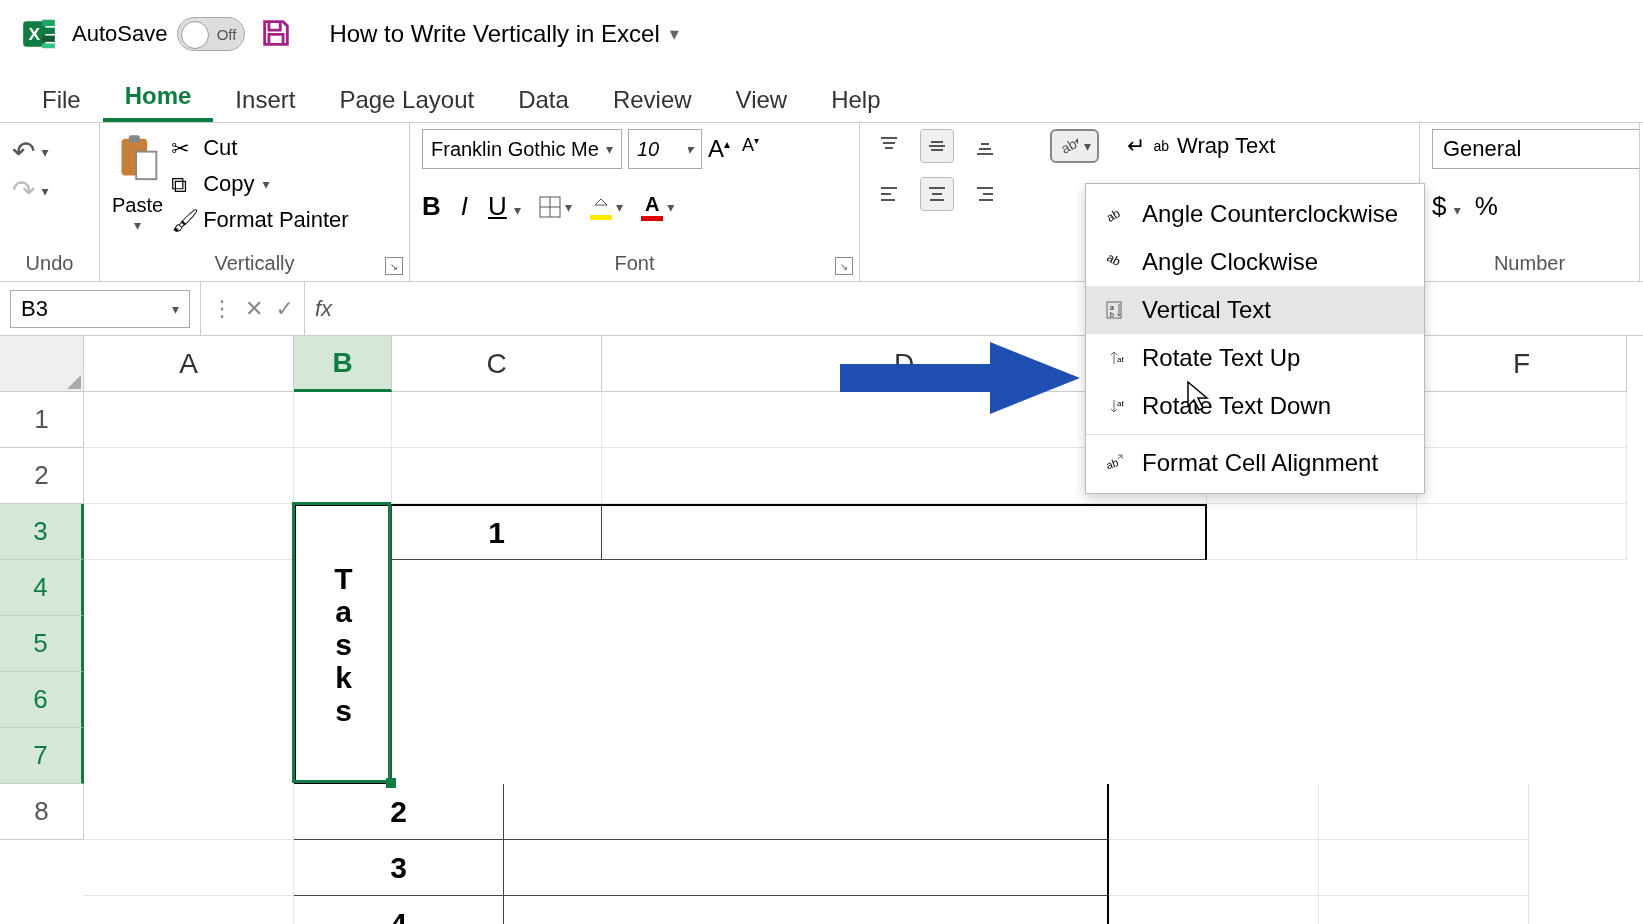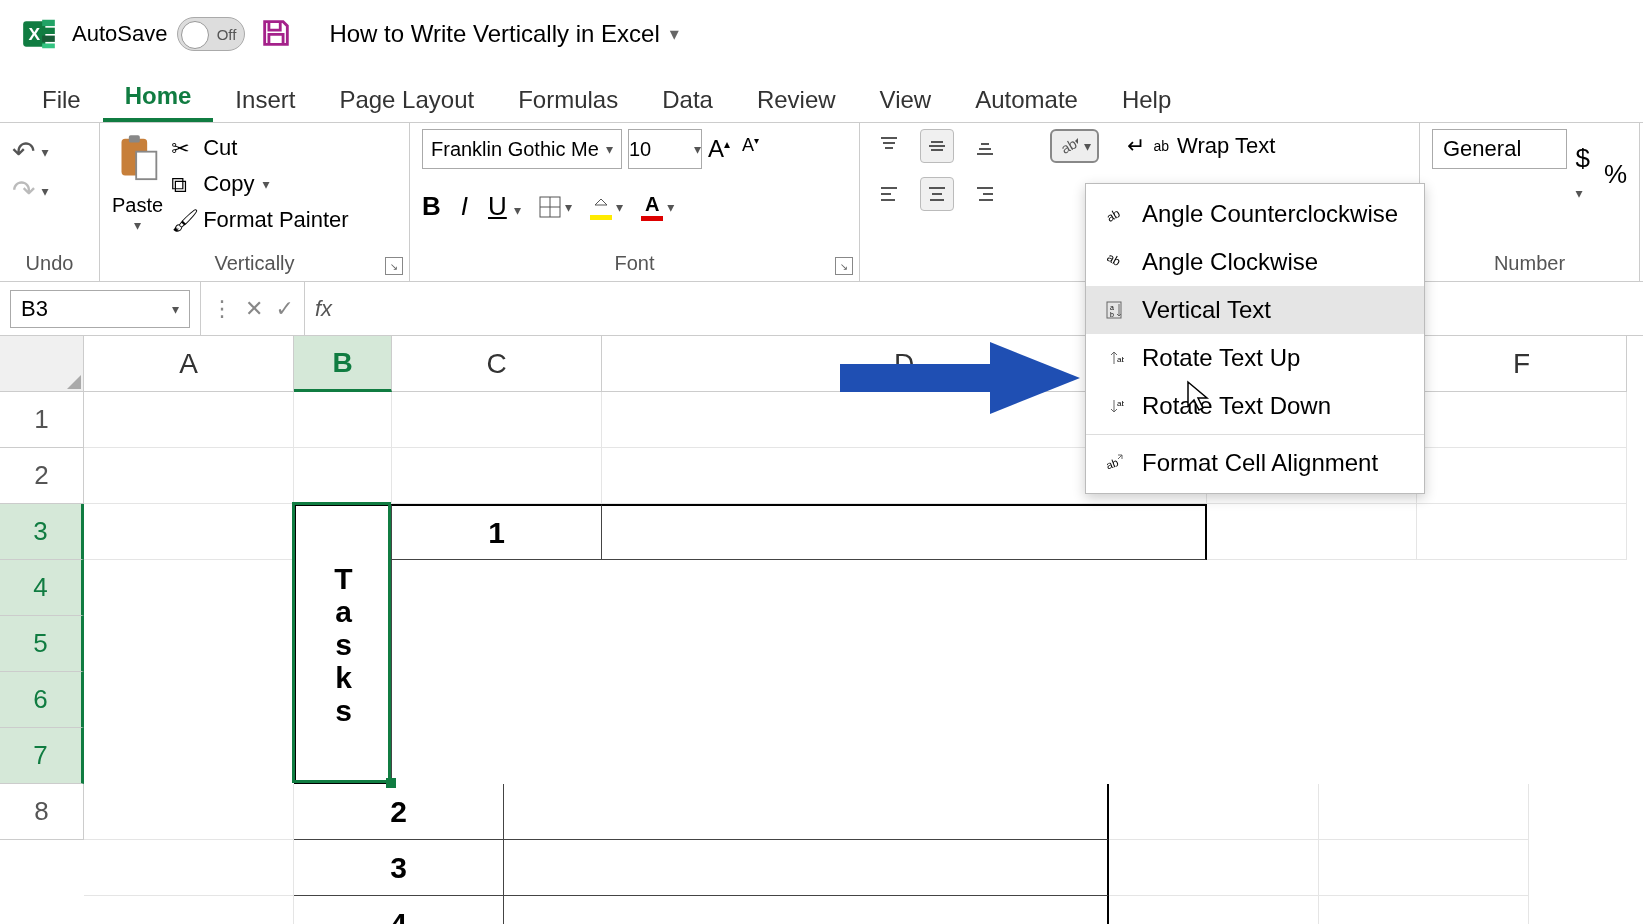--- a/index.html
+++ b/index.html
@@ -36,21 +36,21 @@
   .paste-col { display: flex; flex-direction: column; align-items: center; padding-top: 4px; }
   .paste-icon { font-size: 40px; }
   .paste-label { font-size: 20px; }
   .clip-col { display: flex; flex-direction: column; gap: 10px; padding-top: 6px; }
   .clip-row { display: flex; align-items: center; gap: 8px; font-size: 22px; }
   .clip-row svg, .clip-row .ico { width: 24px; height: 24px; }
   
   
   .font-top { display: flex; gap: 6px; align-items: center; }
   .font-name { width: 200px; height: 40px; border: 1px solid #aaa; display: flex; align-items: center; justify-content: space-between; padding: 0 8px; font-size: 20px; }
-  .font-size { width: 74px; height: 40px; border: 1px solid #aaa; display: flex; align-items: center; justify-content: space-between; padding: 0 0; font-size: 20px; }
+  .font-size { width: 74px; height: 40px; border: 1px solid #aaa; display: flex; align-items: center; justify-content: space-between; padding: 0 8px; font-size: 20px; font-style: italic; }
   .grow-shrink { font-size: 24px; display: flex; gap: 12px; }
   .font-bottom { display: flex; gap: 18px; align-items: center; margin-top: 14px; }
   .b-i-u { display: flex; gap: 20px; font-size: 26px; align-items: center; }
   .border-btn, .fill-btn, .color-btn { display: flex; align-items: center; gap: 4px; }
   .fill-bar { width: 22px; height: 5px; background: #ffeb00; }
   .color-bar { width: 22px; height: 5px; background: #d00; }
   
   
   .align-top { display: flex; gap: 14px; align-items: center; }
   .align-bot { display: flex; gap: 14px; align-items: center; margin-top: 14px; }
@@ -141,25 +141,23 @@
     <span>How to Write Vertically in Excel</span>
     <span class="chevron">▾</span>
   </div>
 </div>
 
 <div class="ribbon-tabs">
   <div class="tab">File</div>
   <div class="tab active">Home</div>
   <div class="tab">Insert</div>
   <div class="tab">Page Layout</div>
-  <div class="tab">Formulas</div>
   <div class="tab">Data</div>
   <div class="tab">Review</div>
   <div class="tab">View</div>
-  <div class="tab">Automate</div>
   <div class="tab">Help</div>
 </div>
 
 <div class="ribbon">
 
   <div class="group" style="width:100px">
     <div class="group-body">
       <div class="undo-col">
         <div class="undo-btn">↶ <span class="small-chev">▾</span></div>
         <div class="undo-btn" style="color:#bbb">↷ <span class="small-chev">▾</span></div>
@@ -329,21 +327,21 @@
         <div class="wrap-row" style="opacity:0">
             <span>Merge &amp; Center</span>
           </div>
       </div>
     </div>
     <div class="group-label" style="opacity:0">Alignment</div>
     <div class="launcher">↘</div>
   </div>
 
   <div class="group" style="width:220px;overflow:hidden">
-    <div class="group-body" style="flex-direction:row">
+    <div class="group-body" style="flex-direction:column">
       <div class="number-top">
           <span>General</span>
         </div>
       <div class="number-bot">
         <span>$ <span class="small-chev">▾</span></span>
         <span>%</span>
       </div>
     </div>
     <div class="group-label">Number</div>
   </div>

